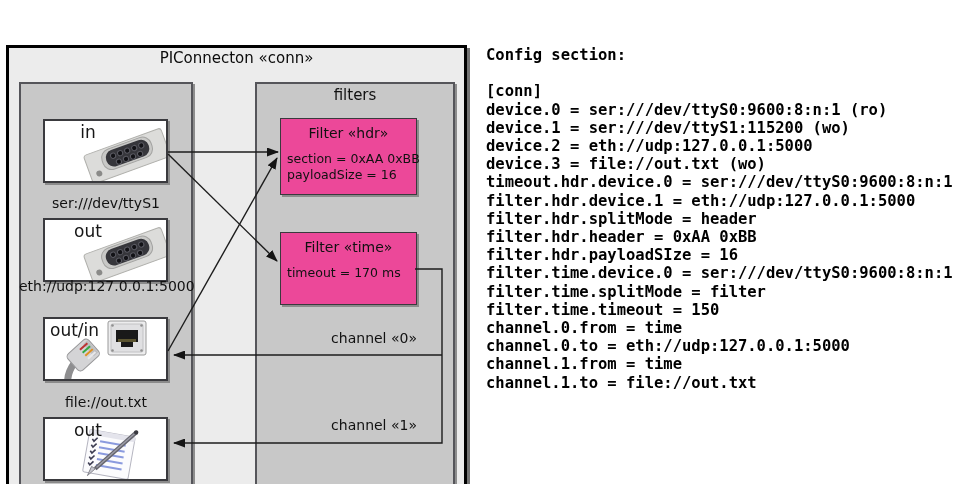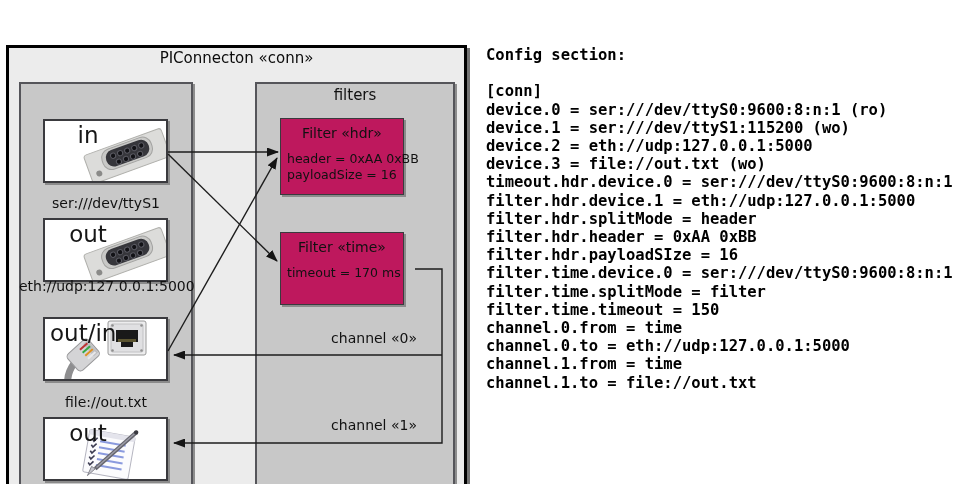--- a/index.html
+++ b/index.html
@@ -13,26 +13,26 @@
   #diagram-title{left:6px;top:9px;width:461px;text-align:center;font-size:15px;color:#0a0a0a;}
 
   .panel{background:#c8c8c8;border:2px solid #55555a;box-shadow:2px 2px 0 rgba(0,0,0,.4);}
   #devices-panel{left:19px;top:42px;width:174px;height:420px;}
   #filters-panel{left:255px;top:42px;width:200px;height:420px;}
   #filters-title{left:255px;top:46px;width:200px;text-align:center;font-size:15px;}
 
   .dev-label{left:19px;width:174px;text-align:center;font-size:14px;white-space:nowrap;}
   .dev-box{left:43px;width:125px;height:64px;background:#fff;border:2px solid #3a3a3e;
            box-shadow:2px 2px 0 rgba(0,0,0,.3);}
-  .dir-label{position:absolute;top:1px;font-size:23px;color:#161616;}
+  .dir-label{position:absolute;top:1px;font-size:17px;color:#161616;}
   .dir-center{left:0;width:86px;text-align:center;}
   .dir-left{left:5px;}
   .dev-box svg{position:absolute;left:0;top:0;}
 
-  .filter-box{left:280px;width:124px;background:#be185d;border:1.5px solid #3a3a3e;
+  .filter-box{left:280px;width:137px;background:#ec4899;border:1.5px solid #3a3a3e;
               box-shadow:2px 2px 0 rgba(0,0,0,.3);}
   .filter-title{position:absolute;top:6px;left:0;width:100%;text-align:center;font-size:14px;}
   .filter-props{position:absolute;top:32px;left:6px;font-size:12.5px;line-height:16px;white-space:nowrap;}
 
   .chan-label{left:255px;width:162px;text-align:right;font-size:14px;white-space:nowrap;}
 
   #overlay{left:0;top:0;width:964px;height:484px;pointer-events:none;z-index:5;}
 
   
   #config{left:486px;top:6px;font-family:"DejaVu Sans Mono","Liberation Mono",monospace;
@@ -151,21 +151,21 @@
     </svg>
     <span class="dir-label dir-center">out</span>
   </div>
 
   <div id="filters-panel" class="abs panel"></div>
   <div id="filters-title" class="abs">filters</div>
 
   <div class="abs filter-box" style="top:78px;height:77px">
     <div class="filter-title">Filter «hdr»</div>
     <div class="filter-props">
-      <div>header = 0xAA 0xBB</div>
+      <div>section = 0xAA 0xBB</div>
       <div>payloadSize = 16</div>
     </div>
   </div>
 
   <div class="abs filter-box" style="top:192px;height:73px">
     <div class="filter-title">Filter «time»</div>
     <div class="filter-props">
       <div>timeout = 170 ms</div>
     </div>
   </div>

